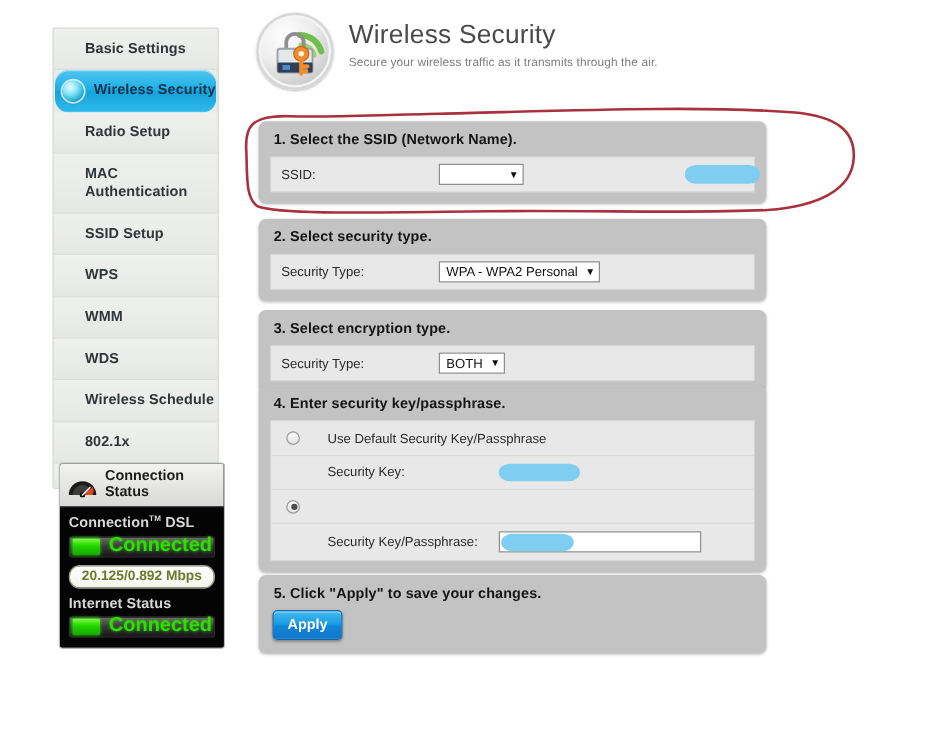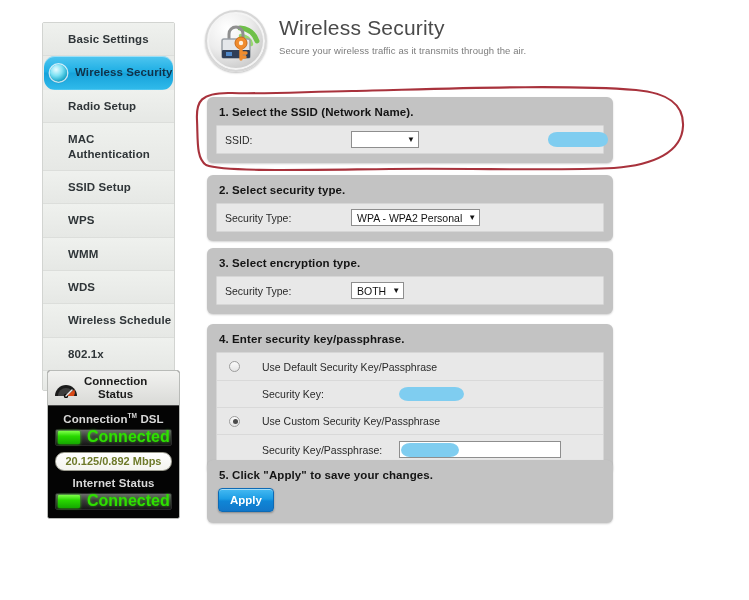--- a/index.html
+++ b/index.html
@@ -50,21 +50,20 @@
   }
 
   
   #connstatus {
     position: absolute; left: 47px; top: 370px;
     width: 133px;
     border: 1px solid #b9bbb8;
     border-radius: 3px;
     overflow: hidden;
     background: #000;
-    text-align: center;
   }
   #cs-head {
     display: flex; align-items: center; gap: 5px;
     padding: 4px 4px 4px 5px;
     background: linear-gradient(to bottom, #f2f2f0 0%, #d9dad7 100%);
     border-bottom: 1px solid #4a4a4a;
   }
   #cs-head .cs-title {
     font-size: 11.5px; font-weight: bold; color: #1b1b1b; line-height: 1.12;
   }
@@ -282,40 +281,39 @@
       <div class="row">
         <span class="row-label" style="width:126px">Security Type:</span>
         <span class="sel">
           <span>BOTH</span>
           <span class="caret">▼</span>
         </span>
       </div>
     </div>
   </div>
 
-  <div class="panel" style="top:324px">
+  <div class="panel" style="top:308px">
     <div class="panel-title">4. Enter security key/passphrase.</div>
     <div class="inner">
 
       <div class="row">
         <span class="radio" style="margin:0 22px 0 4px"></span>
         <span>Use Default Security Key/Passphrase</span>
       </div>
 
       <div class="row">
         <span class="row-label" style="width:137px; margin-left:37px">Security Key:</span>
         <span style="position:relative; display:inline-block; width:150px;">
           <span></span>
           <span class="redact" style="position:absolute; left:0; top:-7px; width:65px; height:14px;"></span>
         </span>
       </div>
 
       <div class="row">
         <span class="radio on" style="margin:0 22px 0 4px"></span>
-        <span>Use Custom Security Key/Passphrase</span>
       </div>
 
       <div class="row" style="height:30px">
         <span class="row-label" style="width:137px; margin-left:37px">Security Key/Passphrase:</span>
         <span style="position:relative; display:inline-block;">
           <input type="text" style="width: 162px; height: 17px; border: 1px solid rgb(142, 142, 142); background: rgb(255, 255, 255); font-size: 10.5px; font-family: &quot;Liberation Sans&quot;, sans-serif; padding: 0px 3px;" value="">
           <span class="redact" style="position:absolute; left:2px; top:2px; width:58px; height:14px;"></span>
         </span>
       </div>
 

